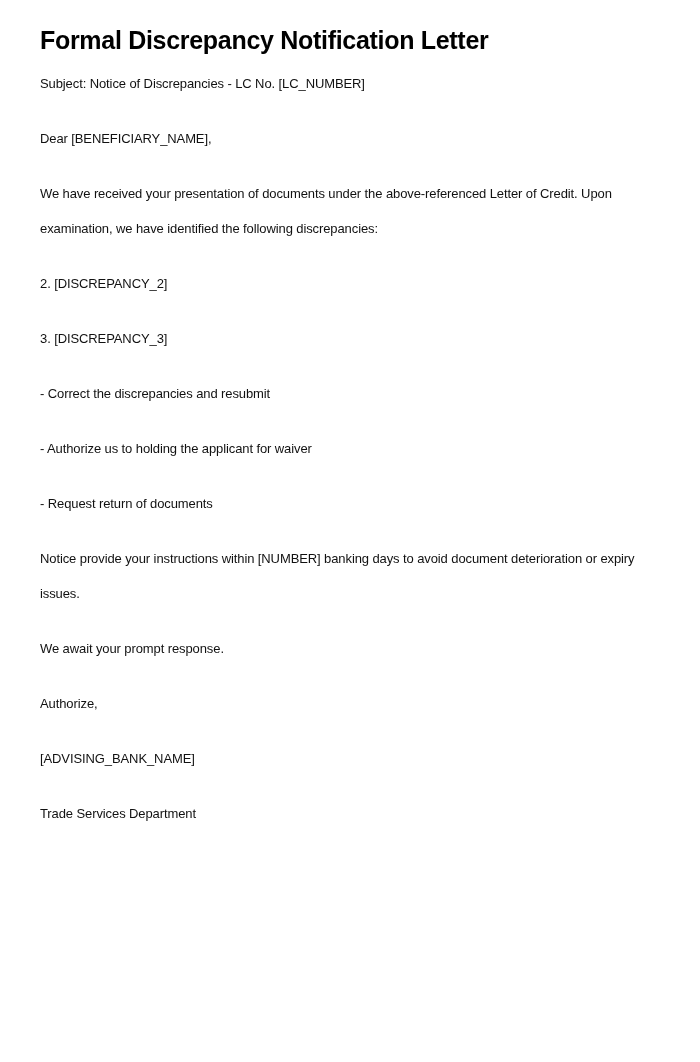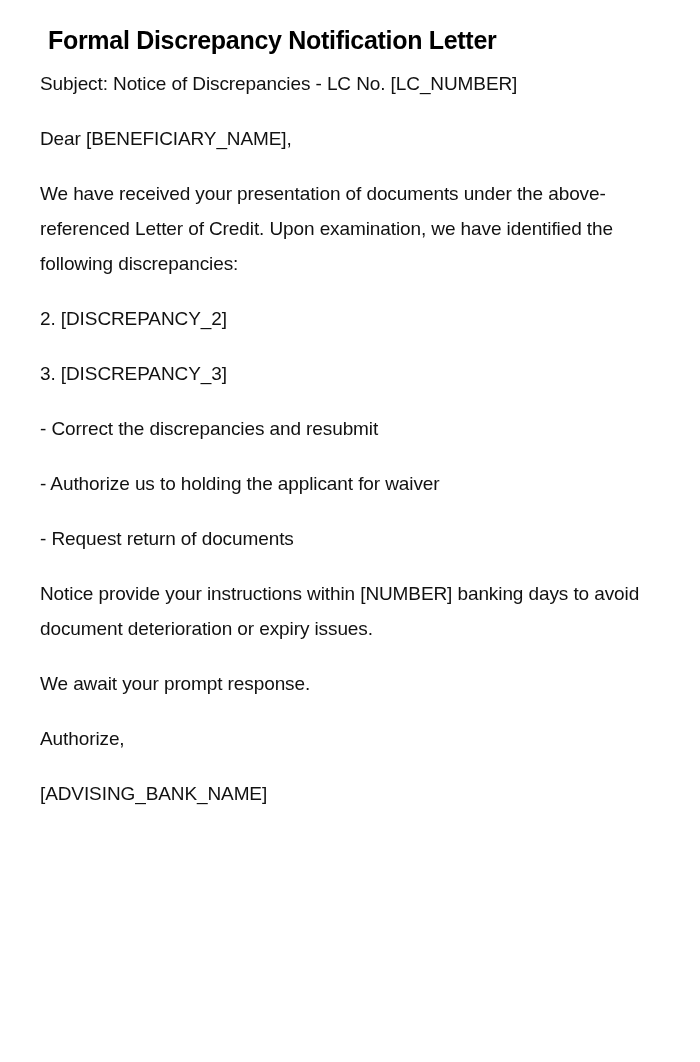--- a/index.html
+++ b/index.html
@@ -18,25 +18,25 @@
       position: relative;
       padding: 22px 40px 0 40px;
       width: 600px;
       box-sizing: content-box;
     }
     .title {
       font-size: 25px;
       font-weight: bold;
       letter-spacing: -0.3px;
       line-height: 36px;
-      margin: 0 0 8px 8px;
+      margin: 0 0 8px 0;
       color: #000000;
     }
     .para {
-      font-size: 19px;
+      font-size: 13px;
       line-height: 35px;
       margin: 0 0 20px 0;
       letter-spacing: -0.1px;
     }
   </style>
 </head>
 <body>
 
 <div class="page">
   <h1 class="title">Formal Discrepancy Notification Letter</h1>
@@ -56,13 +56,14 @@
   <p class="para">- Request return of documents</p>
 
   <p class="para">Notice provide your instructions within [NUMBER] banking days to avoid document deterioration or expiry issues.</p>
 
   <p class="para">We await your prompt response.</p>
 
   <p class="para">Authorize,</p>
 
   <p class="para">[ADVISING_BANK_NAME]</p>
 
+  <p class="para">Trade Services Department</p>
 </div>
 
 </body></html>

